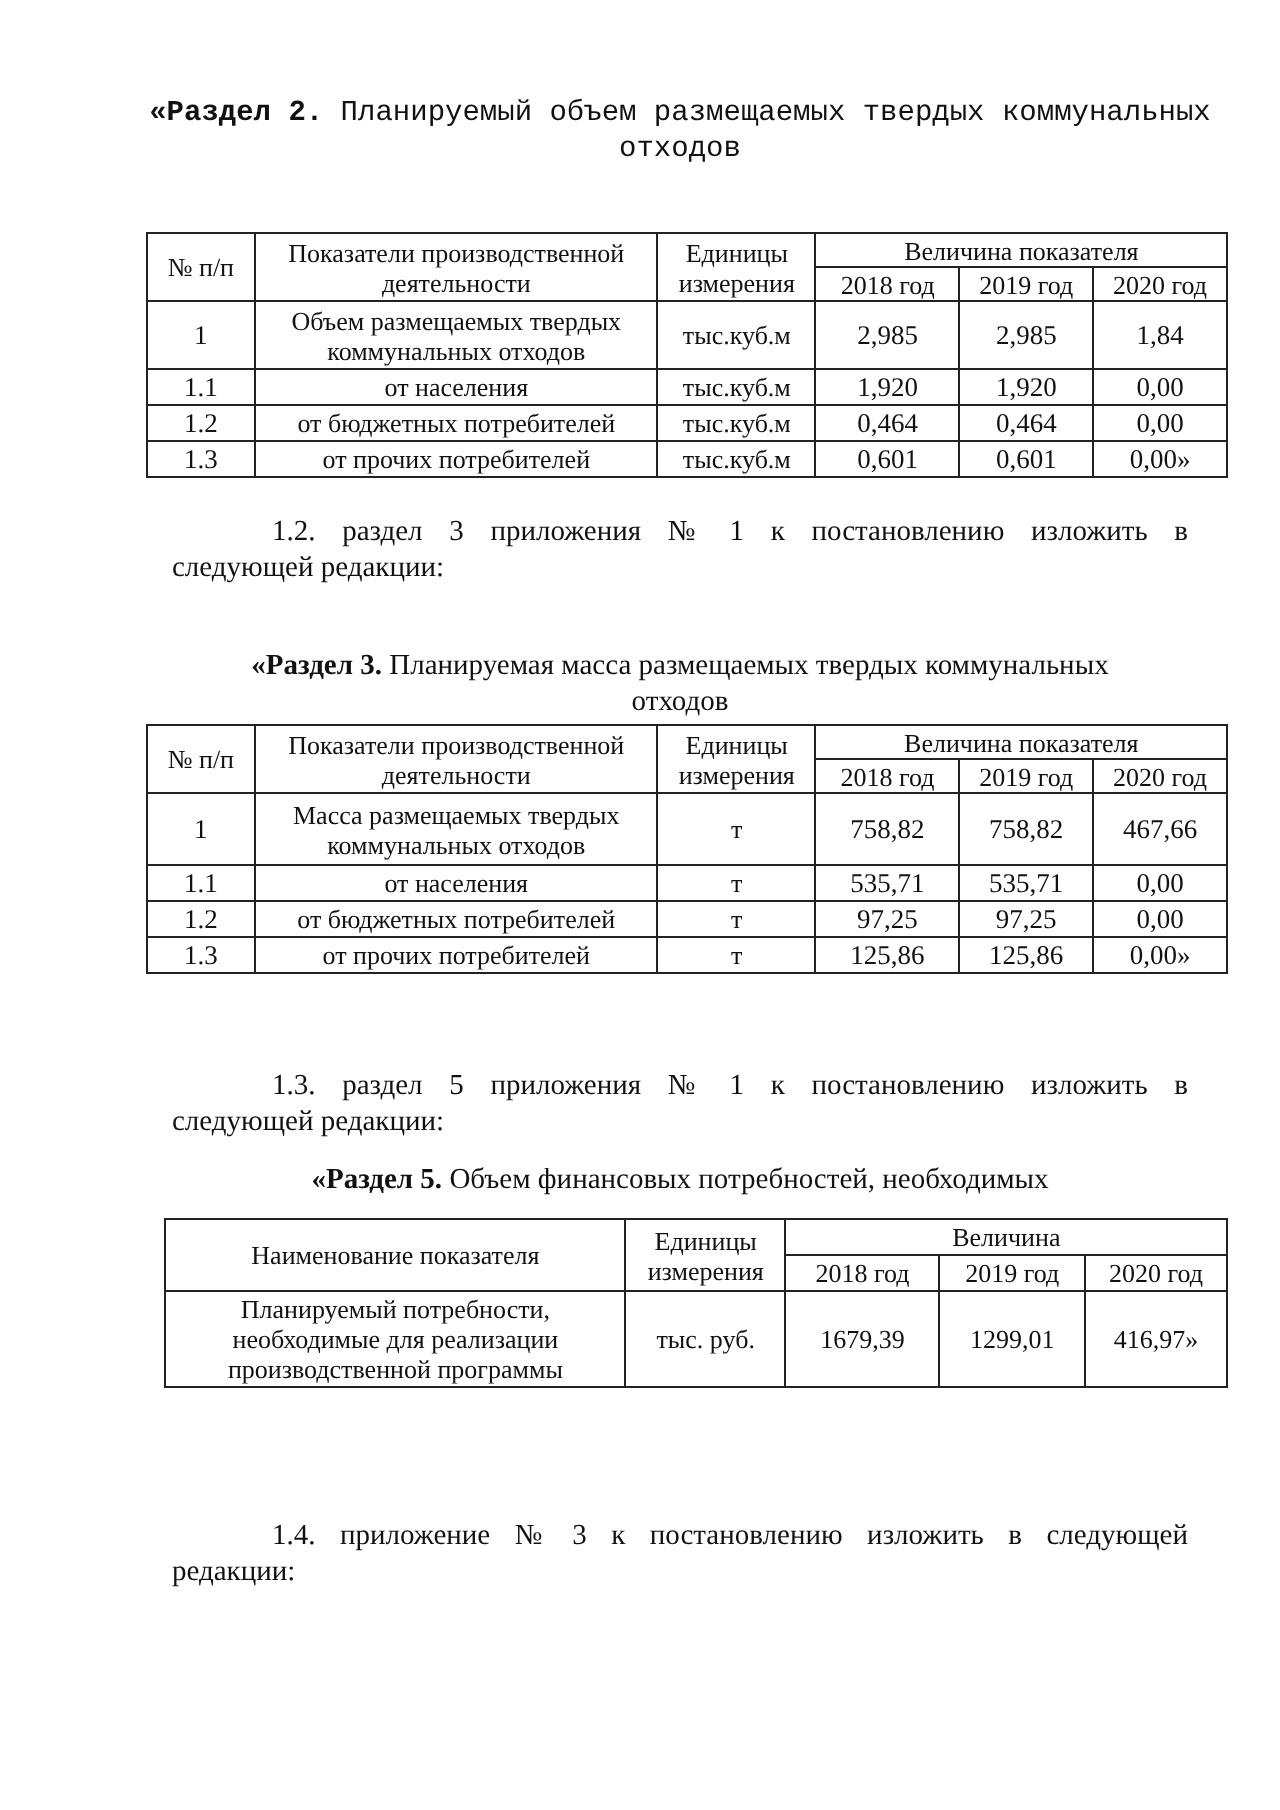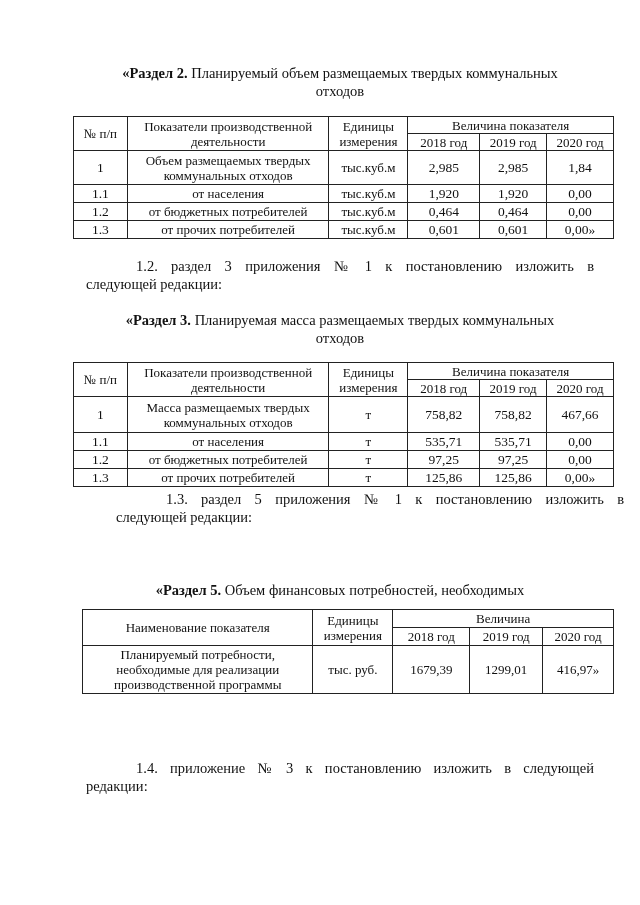--- a/index.html
+++ b/index.html
@@ -11,21 +11,21 @@
   .para { left:86px; width:508px; font-size:14.5px; line-height:18px; text-align:justify; }
   .para .first { display:block; text-indent:50px; text-align-last:justify; word-spacing:6px; }
   table { position:absolute; border-collapse:collapse; font-size:13px; line-height:15px; }
   td { border:1px solid #222; padding:0 3px; text-align:center; vertical-align:middle; }
   td.l { text-align:center; }
   td.num { font-size:13.5px; }
 </style>
 </head>
 <body>
 
-<div class="abs title" style="top:64px;">
+<div class="abs title" style="top:48px;font-family:Liberation Mono, monospace;">
   <b>«Раздел 2.</b><span> Планируемый объем размещаемых твердых коммунальных</span><br>
   <span>отходов</span>
 </div>
 
 <table style="left:73px; top:116px; width:541px;">
   <colgroup>
       <col style="width:54px">
       <col style="width:202px">
       <col style="width:79px">
       <col style="width:72px">
@@ -77,21 +77,21 @@
     <td class="num">0,00»</td>
   </tr>
 </tbody>
   </table>
 
 <div class="abs para" style="top:257px;">
   <span class="first">1.2. раздел 3 приложения № 1 к постановлению изложить в</span>
   <span>следующей редакции:</span>
 </div>
 
-<div class="abs title" style="top:311px;">
+<div class="abs title" style="top:324px;">
   <b>«Раздел 3.</b><span> Планируемая масса размещаемых твердых коммунальных</span><br>
   <span>отходов</span>
 </div>
 
 <table style="left:73px; top:362px; width:541px;">
   <colgroup>
       <col style="width:54px">
       <col style="width:202px">
       <col style="width:79px">
       <col style="width:72px">
@@ -138,21 +138,21 @@
     <td class="num">1.3</td>
     <td class="l">от прочих потребителей</td>
     <td>т</td>
     <td class="num">125,86</td>
     <td class="num">125,86</td>
     <td class="num">0,00»</td>
   </tr>
 </tbody>
   </table>
 
-<div class="abs para" style="top:490px;margin-left:30px;">
+<div class="abs para" style="top:534px;">
   <span class="first">1.3. раздел 5 приложения № 1 к постановлению изложить в</span>
   <span>следующей редакции:</span>
 </div>
 
 <div class="abs title" style="top:557px;margin-top:24px;">
   <b>«Раздел 5.</b><span> Объем финансовых потребностей, необходимых</span><br>
 </div>
 
 <table style="left:82px; top:609px; width:532px;">
   <colgroup>

